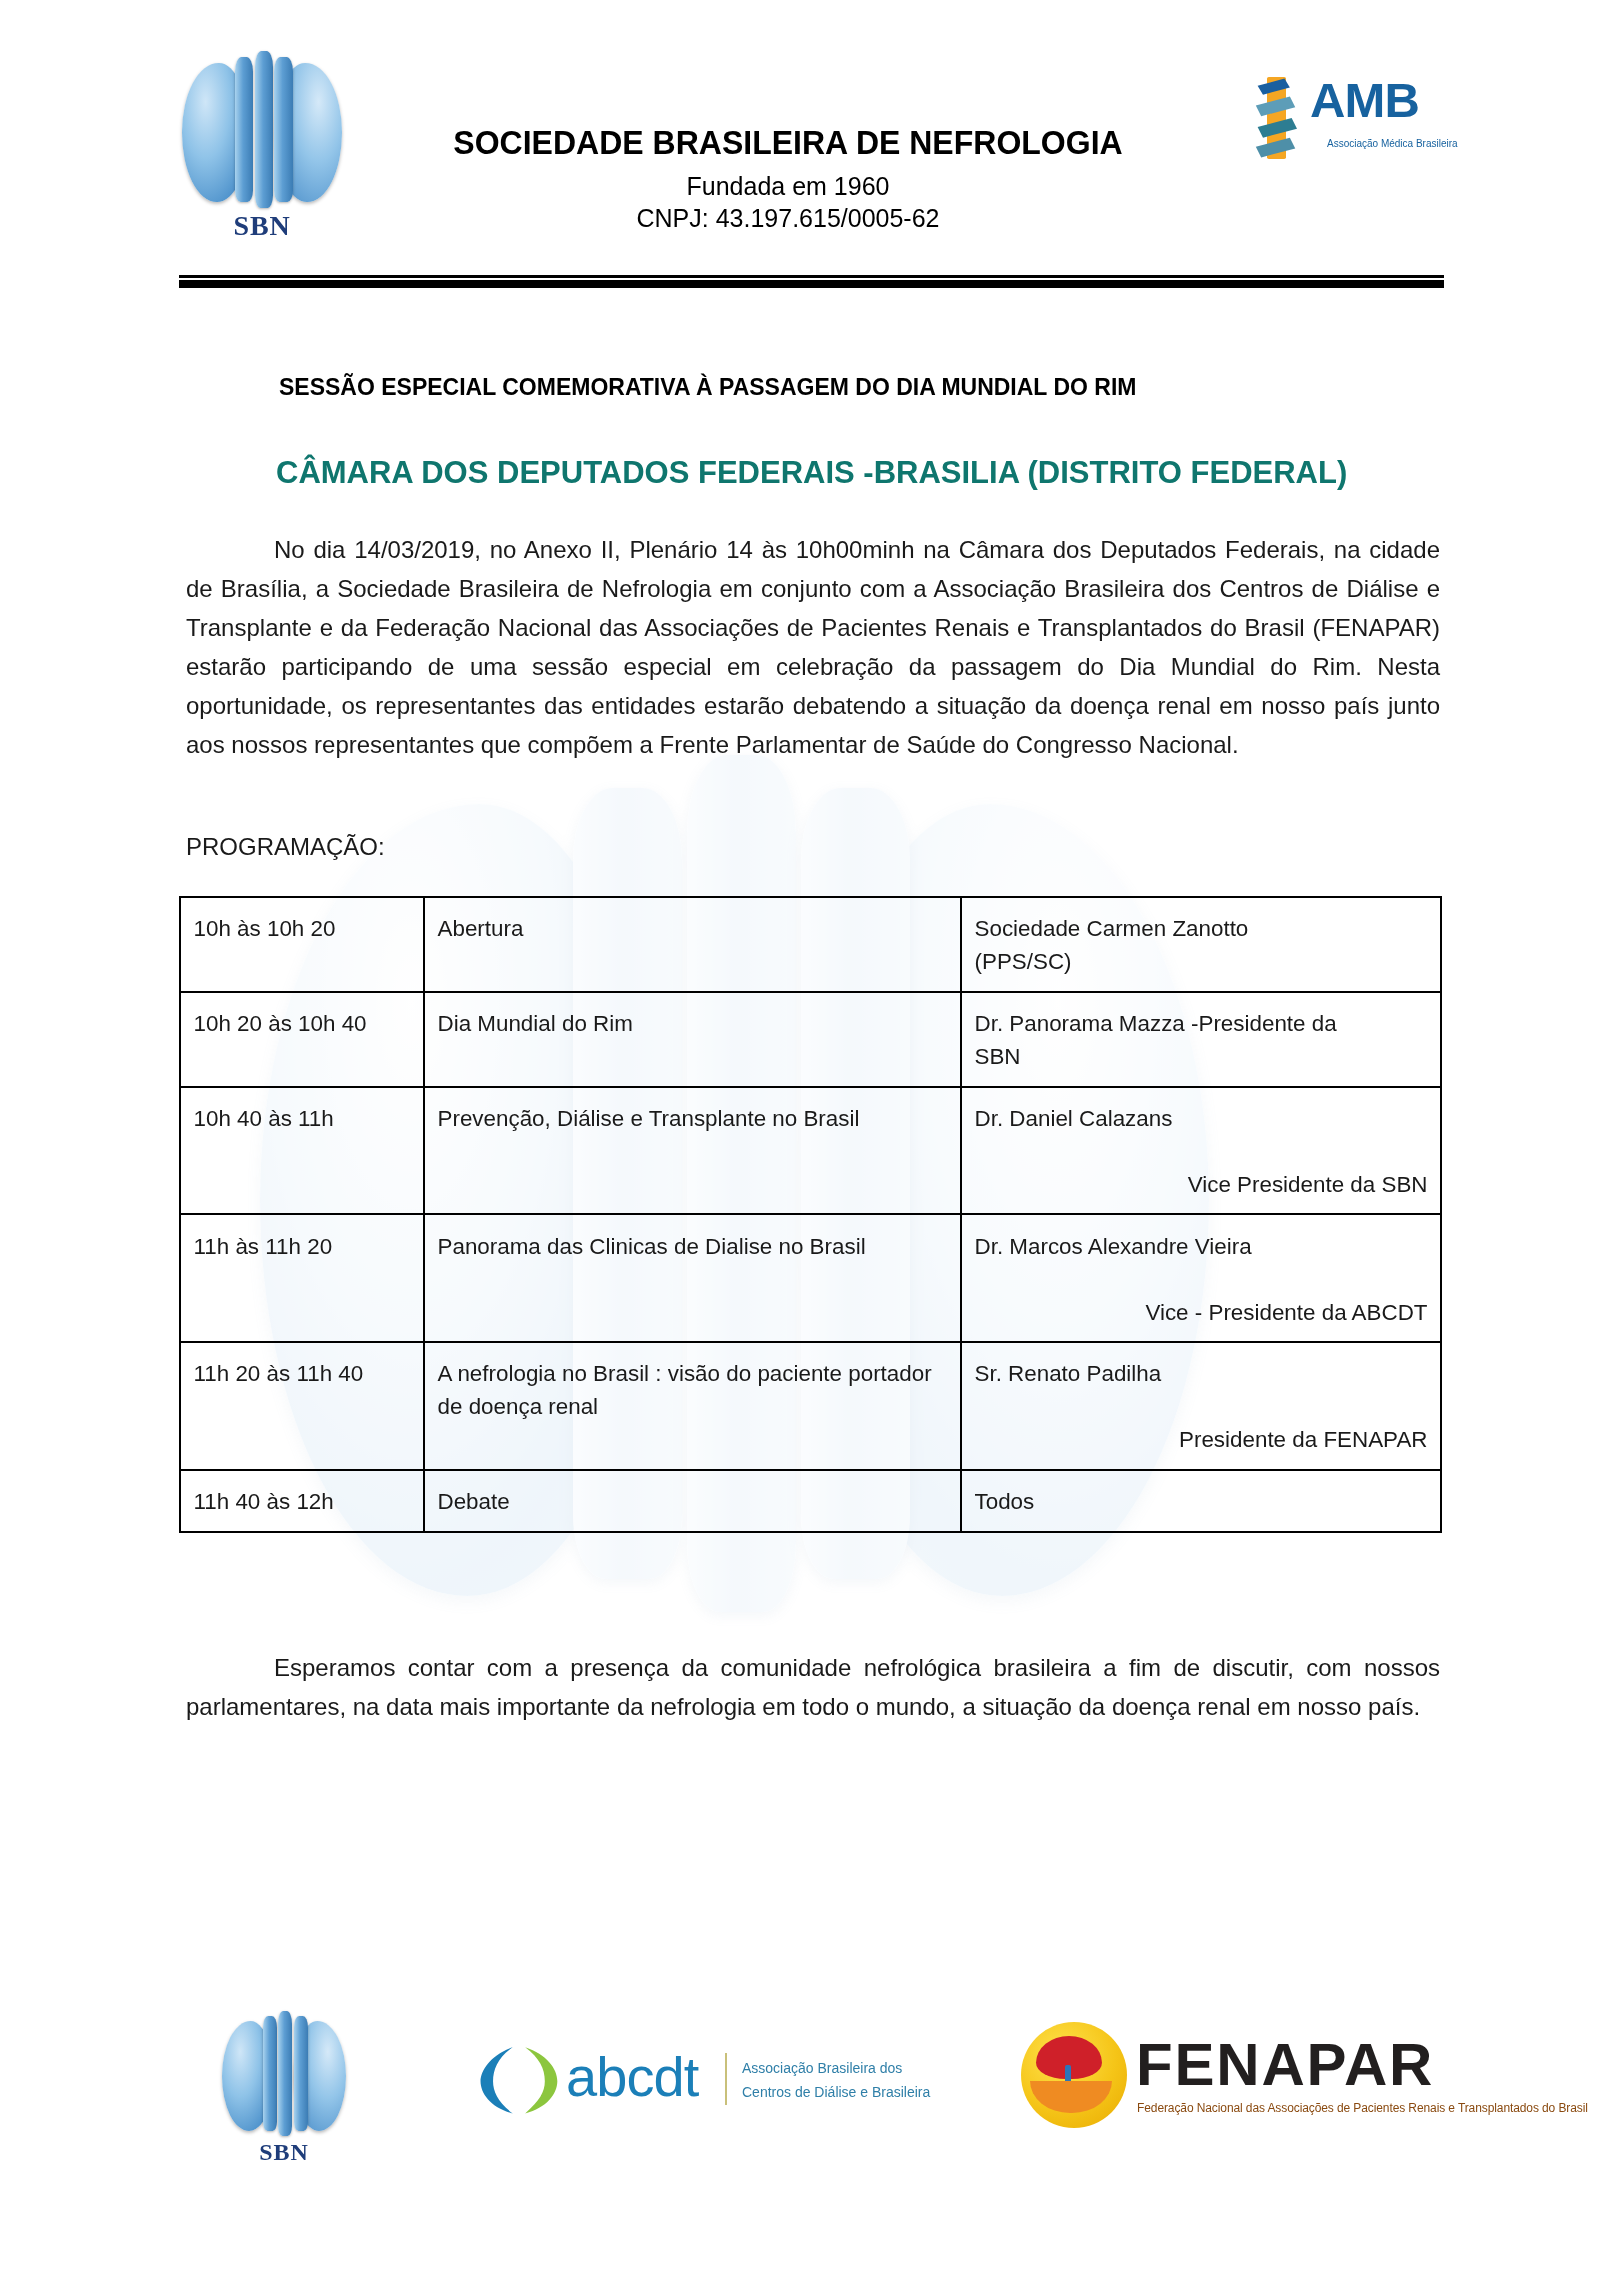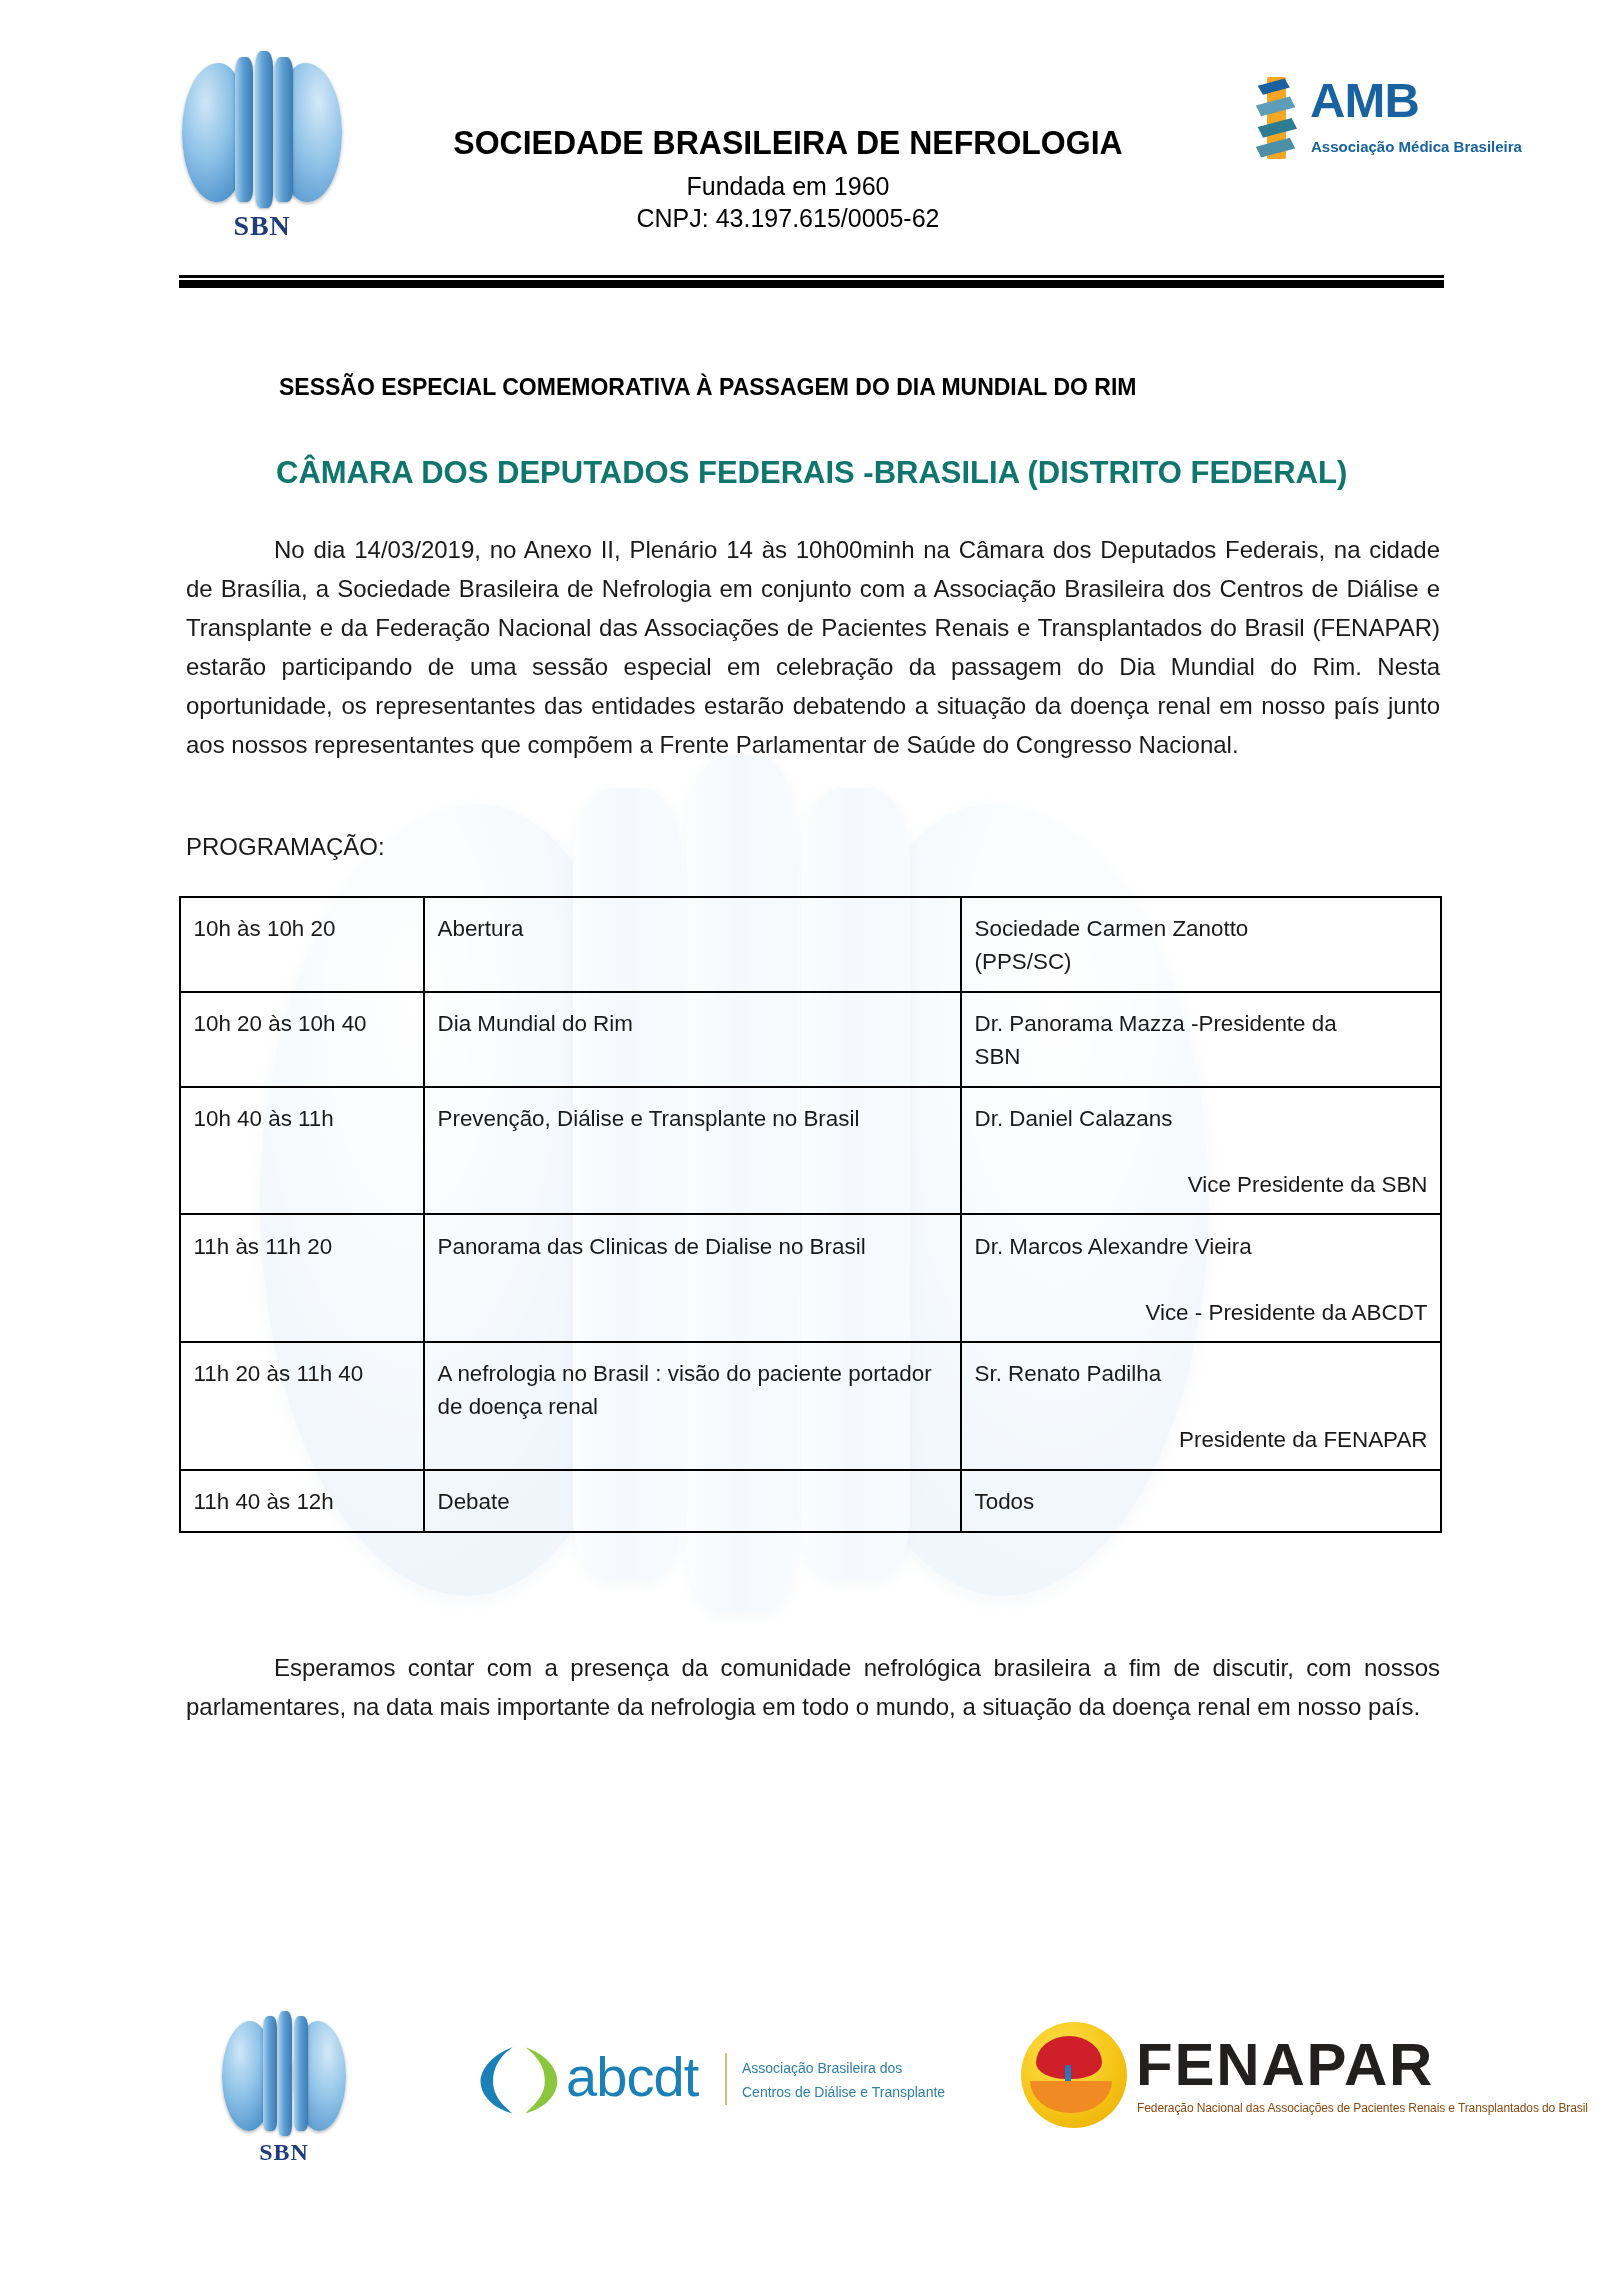--- a/index.html
+++ b/index.html
@@ -152,27 +152,26 @@
     top: 7.2px;
     font-family: "Liberation Sans", sans-serif;
     font-weight: bold;
     font-size: 49px;
     letter-spacing: -0.9px;
     color: #17629f;
     line-height: 0.95;
   }
   .amb-tag {
     position: absolute;
-    left: 57px;
+    left: 73px;
     top: 68px;
     font-family: "Liberation Sans", sans-serif;
-    font-size: 15px;
+    font-size: 10px;
     color: #17629f;
     white-space: nowrap;
-    font-weight: bold;
   }
 
   
   .rule-thin {
     position: absolute;
     left: 179px;
     top: 275px;
     width: 1265px;
     height: 2.7px;
     background: #000000;
@@ -593,21 +592,21 @@
     <div class="abcdt">
       <svg class="abcdt-mark" viewBox="0 0 110 84">
         <path d="M44 6 C20 14, 8 32, 8 44 C8 58, 20 74, 44 80 C28 68, 22 56, 22 44 C22 30, 28 17, 44 6 Z" fill="#1b7fb8"></path>
         <path d="M58 6 C82 14, 94 30, 94 44 C94 58, 82 74, 58 80 C74 66, 80 56, 80 44 C80 30, 74 18, 58 6 Z" fill="#8cc63e"></path>
         <ellipse cx="64" cy="42" rx="8" ry="13" fill="#ffffff"></ellipse>
       </svg>
       <div class="abcdt-word">abcdt</div>
       <div class="abcdt-divider"></div>
       <div class="abcdt-tag">
         <div>Associação Brasileira dos</div>
-        <div>Centros de Diálise e Transplante</div>
+        <div>Centros de Diálise e Brasileira</div>
       </div>
     </div>
 
     <div class="fenapar">
       <div class="fenapar-badge">
         <div class="fen-kidney"></div>
         <div class="fen-stem"></div>
         <div class="fen-hand"></div>
       </div>
       <div class="fenapar-word">FENAPAR</div>

